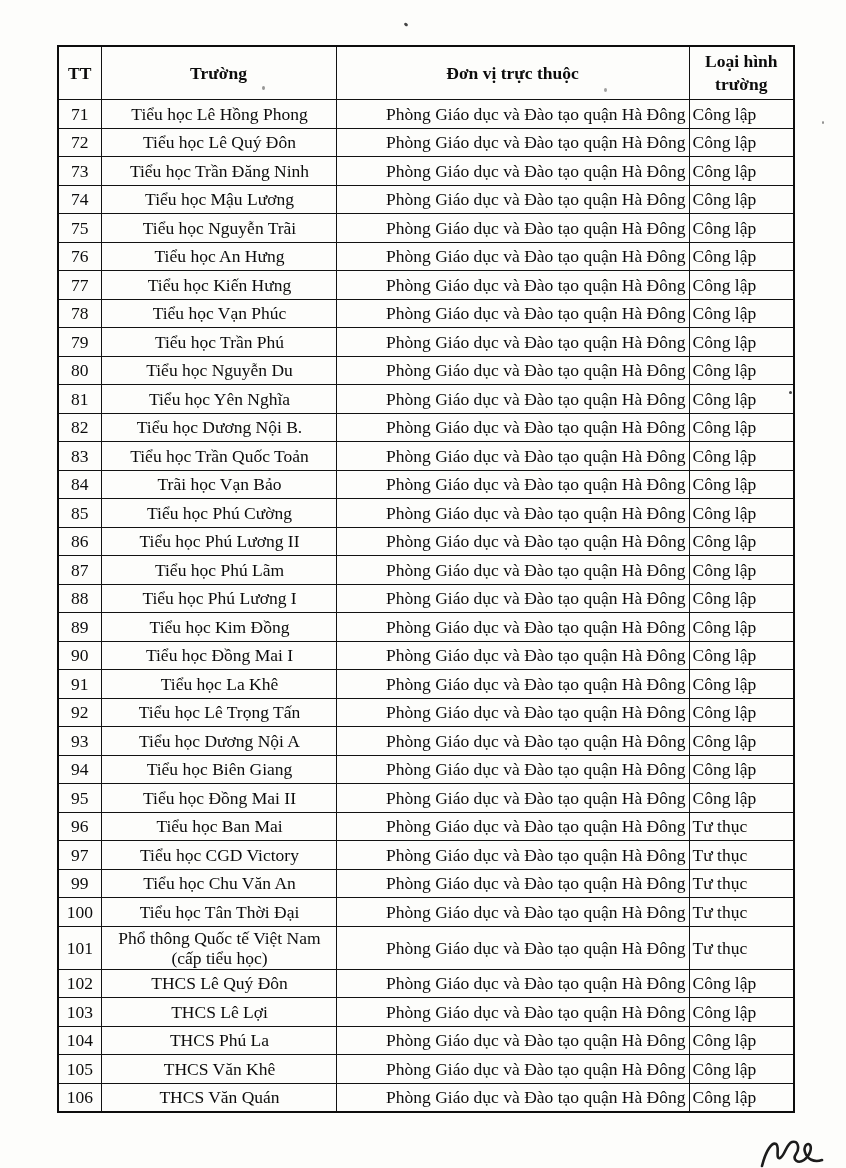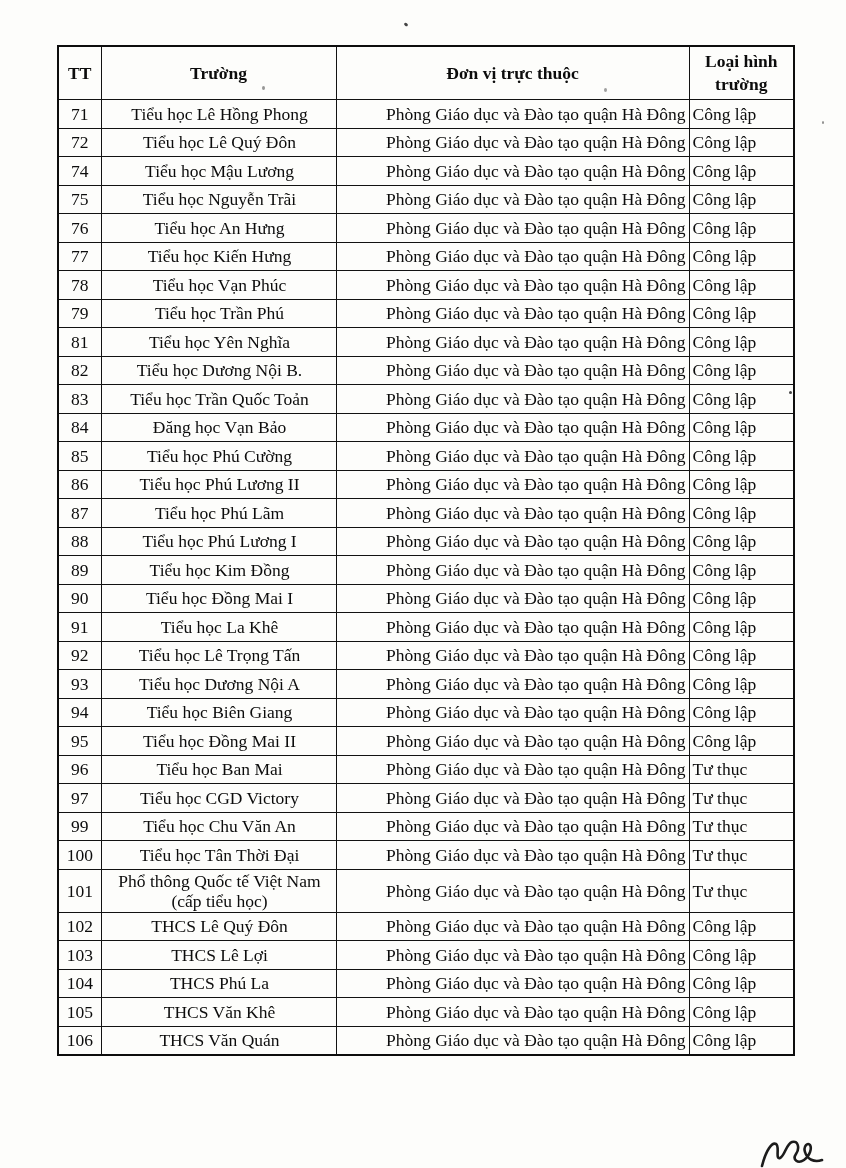--- a/index.html
+++ b/index.html
@@ -98,20 +98,26 @@
       <td class="c-loaihinh">Công lập</td>
     </tr>
 
     <tr class="data-row">
       <td class="c-tt">72</td>
       <td class="c-truong">Tiểu học Lê Quý Đôn</td>
       <td class="c-donvi">Phòng Giáo dục và Đào tạo quận Hà Đông</td>
       <td class="c-loaihinh">Công lập</td>
     </tr>
 
+    <tr class="data-row">
+      <td class="c-tt">73</td>
+      <td class="c-truong">Tiểu học Trần Đăng Ninh</td>
+      <td class="c-donvi">Phòng Giáo dục và Đào tạo quận Hà Đông</td>
+      <td class="c-loaihinh">Công lập</td>
+    </tr>
 
     <tr class="data-row">
       <td class="c-tt">74</td>
       <td class="c-truong">Tiểu học Mậu Lương</td>
       <td class="c-donvi">Phòng Giáo dục và Đào tạo quận Hà Đông</td>
       <td class="c-loaihinh">Công lập</td>
     </tr>
 
     <tr class="data-row">
       <td class="c-tt">75</td>
@@ -141,20 +147,26 @@
       <td class="c-loaihinh">Công lập</td>
     </tr>
 
     <tr class="data-row">
       <td class="c-tt">79</td>
       <td class="c-truong">Tiểu học Trần Phú</td>
       <td class="c-donvi">Phòng Giáo dục và Đào tạo quận Hà Đông</td>
       <td class="c-loaihinh">Công lập</td>
     </tr>
 
+    <tr class="data-row">
+      <td class="c-tt">80</td>
+      <td class="c-truong">Tiểu học Nguyễn Du</td>
+      <td class="c-donvi">Phòng Giáo dục và Đào tạo quận Hà Đông</td>
+      <td class="c-loaihinh">Công lập</td>
+    </tr>
 
     <tr class="data-row">
       <td class="c-tt">81</td>
       <td class="c-truong">Tiểu học Yên Nghĩa</td>
       <td class="c-donvi">Phòng Giáo dục và Đào tạo quận Hà Đông</td>
       <td class="c-loaihinh">Công lập</td>
     </tr>
 
     <tr class="data-row">
       <td class="c-tt">82</td>
@@ -165,21 +177,21 @@
 
     <tr class="data-row">
       <td class="c-tt">83</td>
       <td class="c-truong">Tiểu học Trần Quốc Toản</td>
       <td class="c-donvi">Phòng Giáo dục và Đào tạo quận Hà Đông</td>
       <td class="c-loaihinh">Công lập</td>
     </tr>
 
     <tr class="data-row">
       <td class="c-tt">84</td>
-      <td class="c-truong">Đăng học Vạn Bảo</td>
+      <td class="c-truong">Trãi học Vạn Bảo</td>
       <td class="c-donvi">Phòng Giáo dục và Đào tạo quận Hà Đông</td>
       <td class="c-loaihinh">Công lập</td>
     </tr>
 
     <tr class="data-row">
       <td class="c-tt">85</td>
       <td class="c-truong">Tiểu học Phú Cường</td>
       <td class="c-donvi">Phòng Giáo dục và Đào tạo quận Hà Đông</td>
       <td class="c-loaihinh">Công lập</td>
     </tr>

